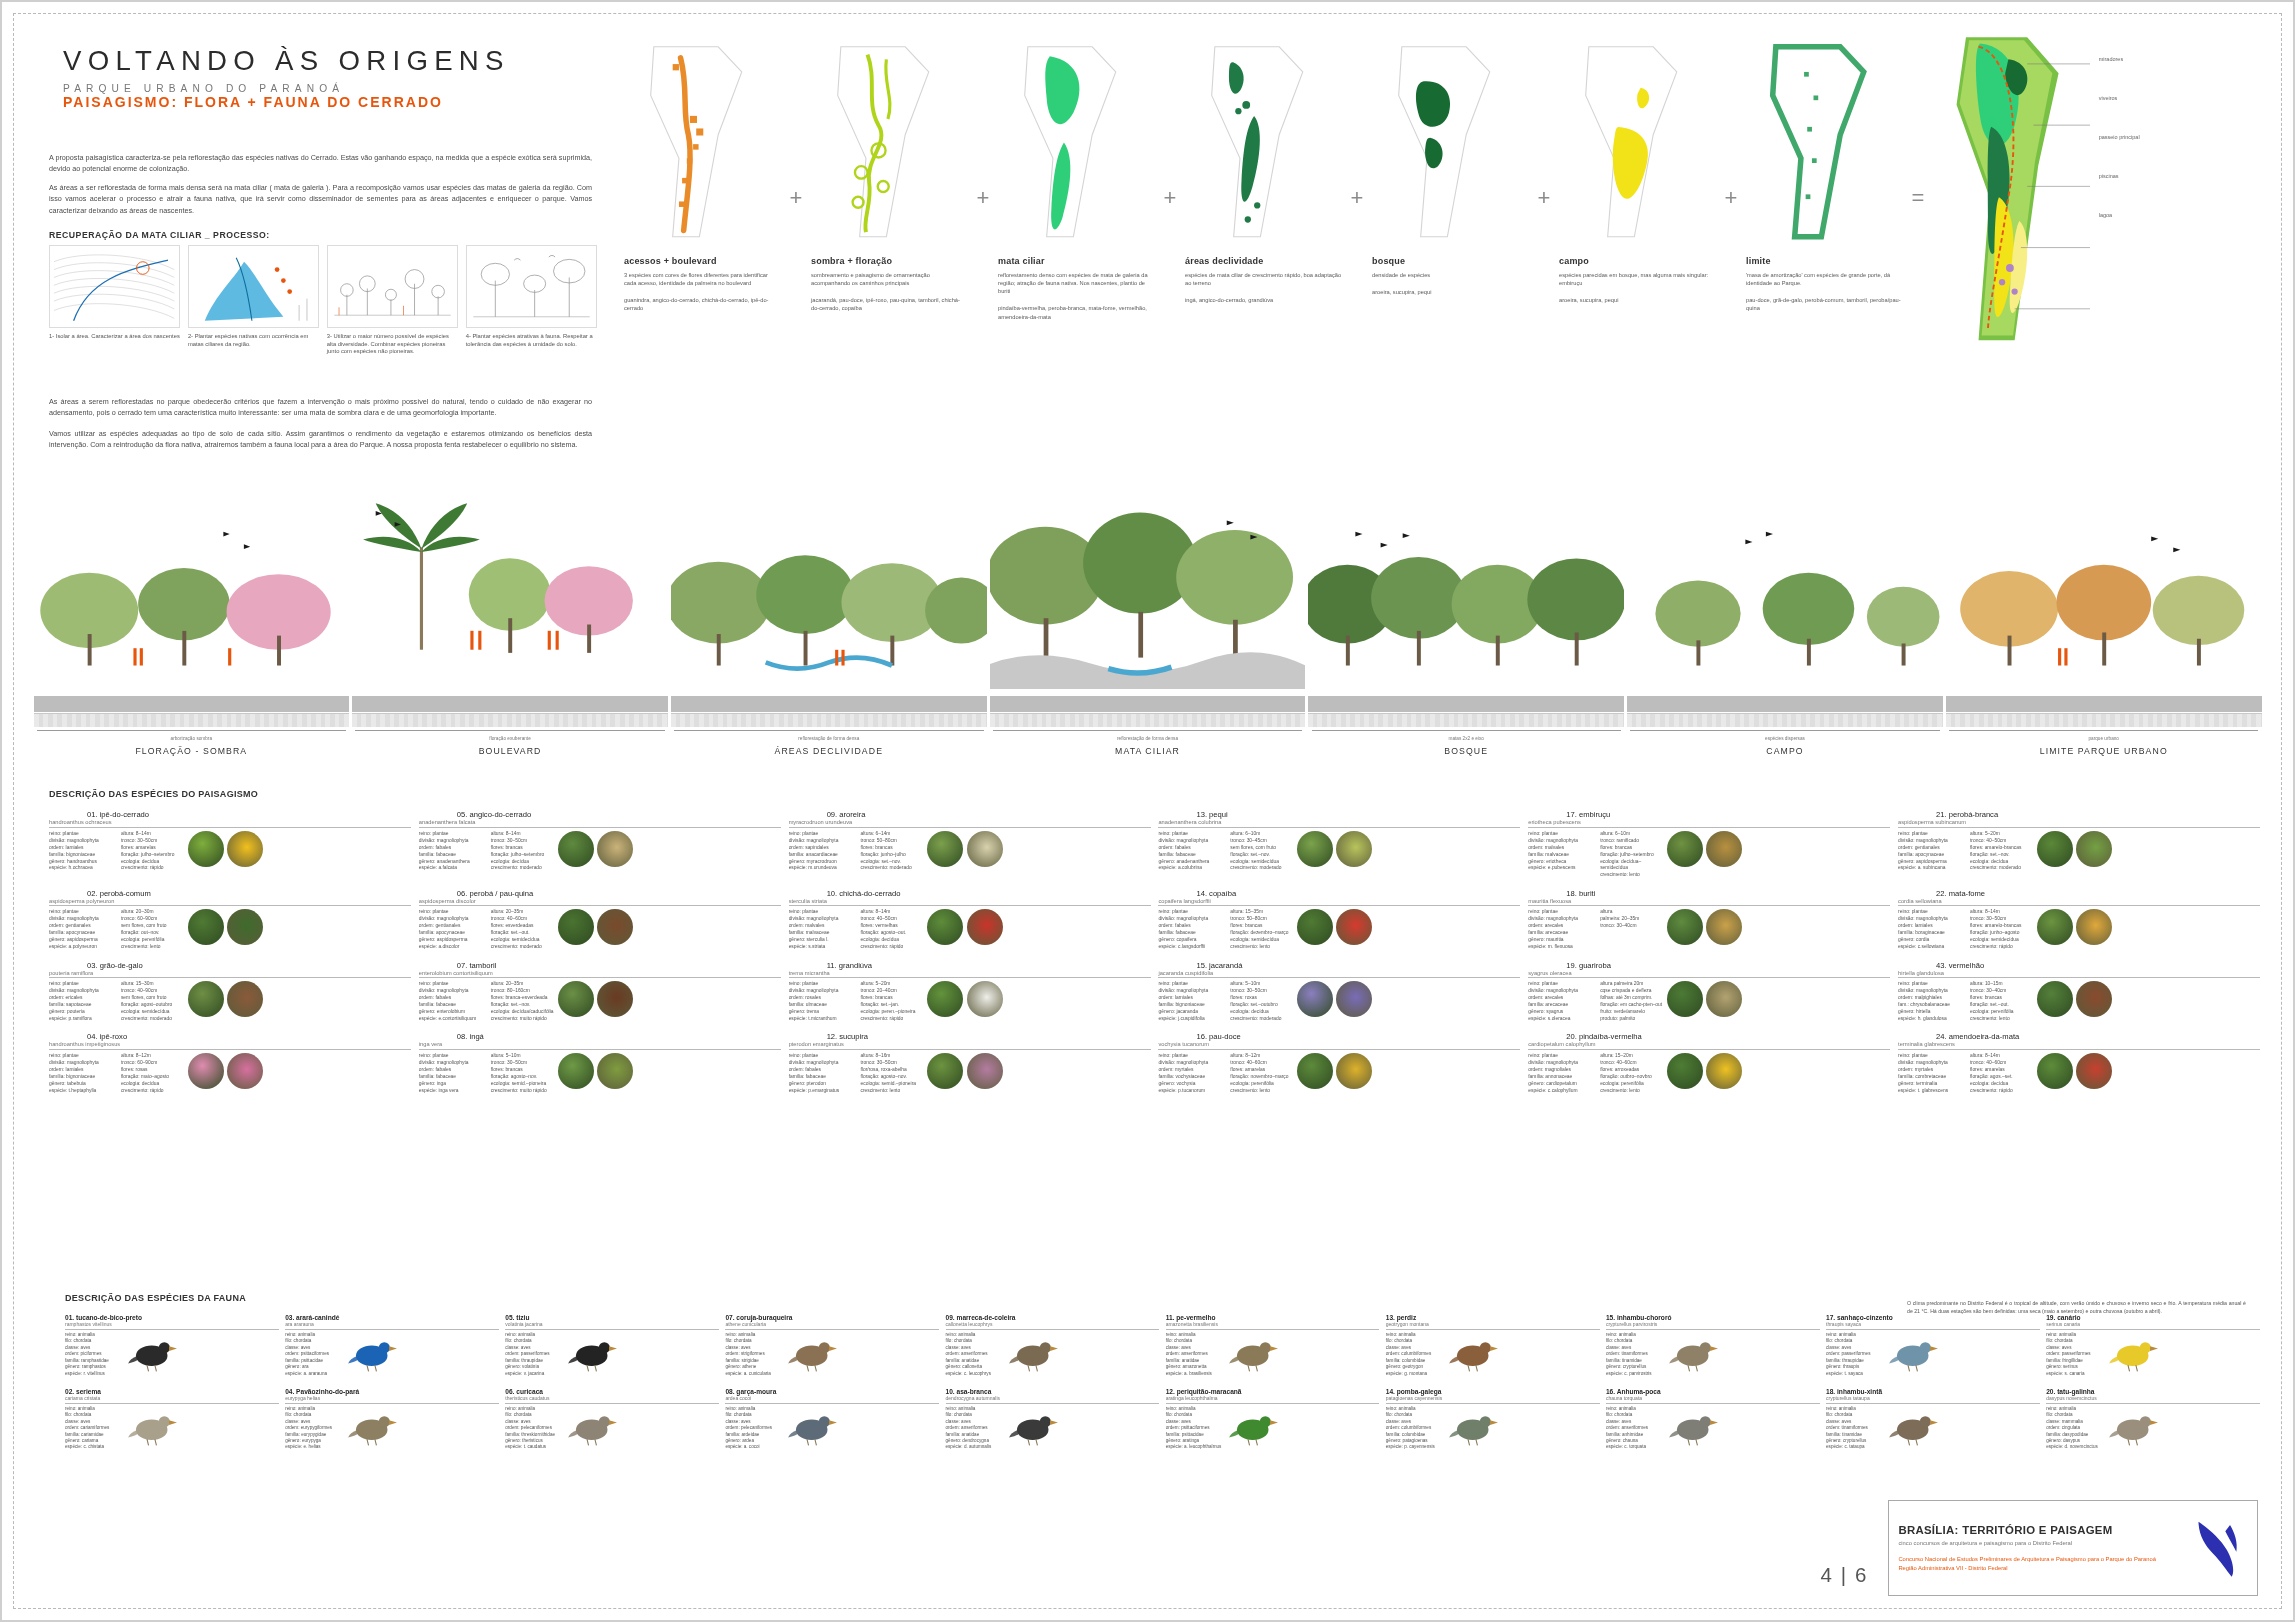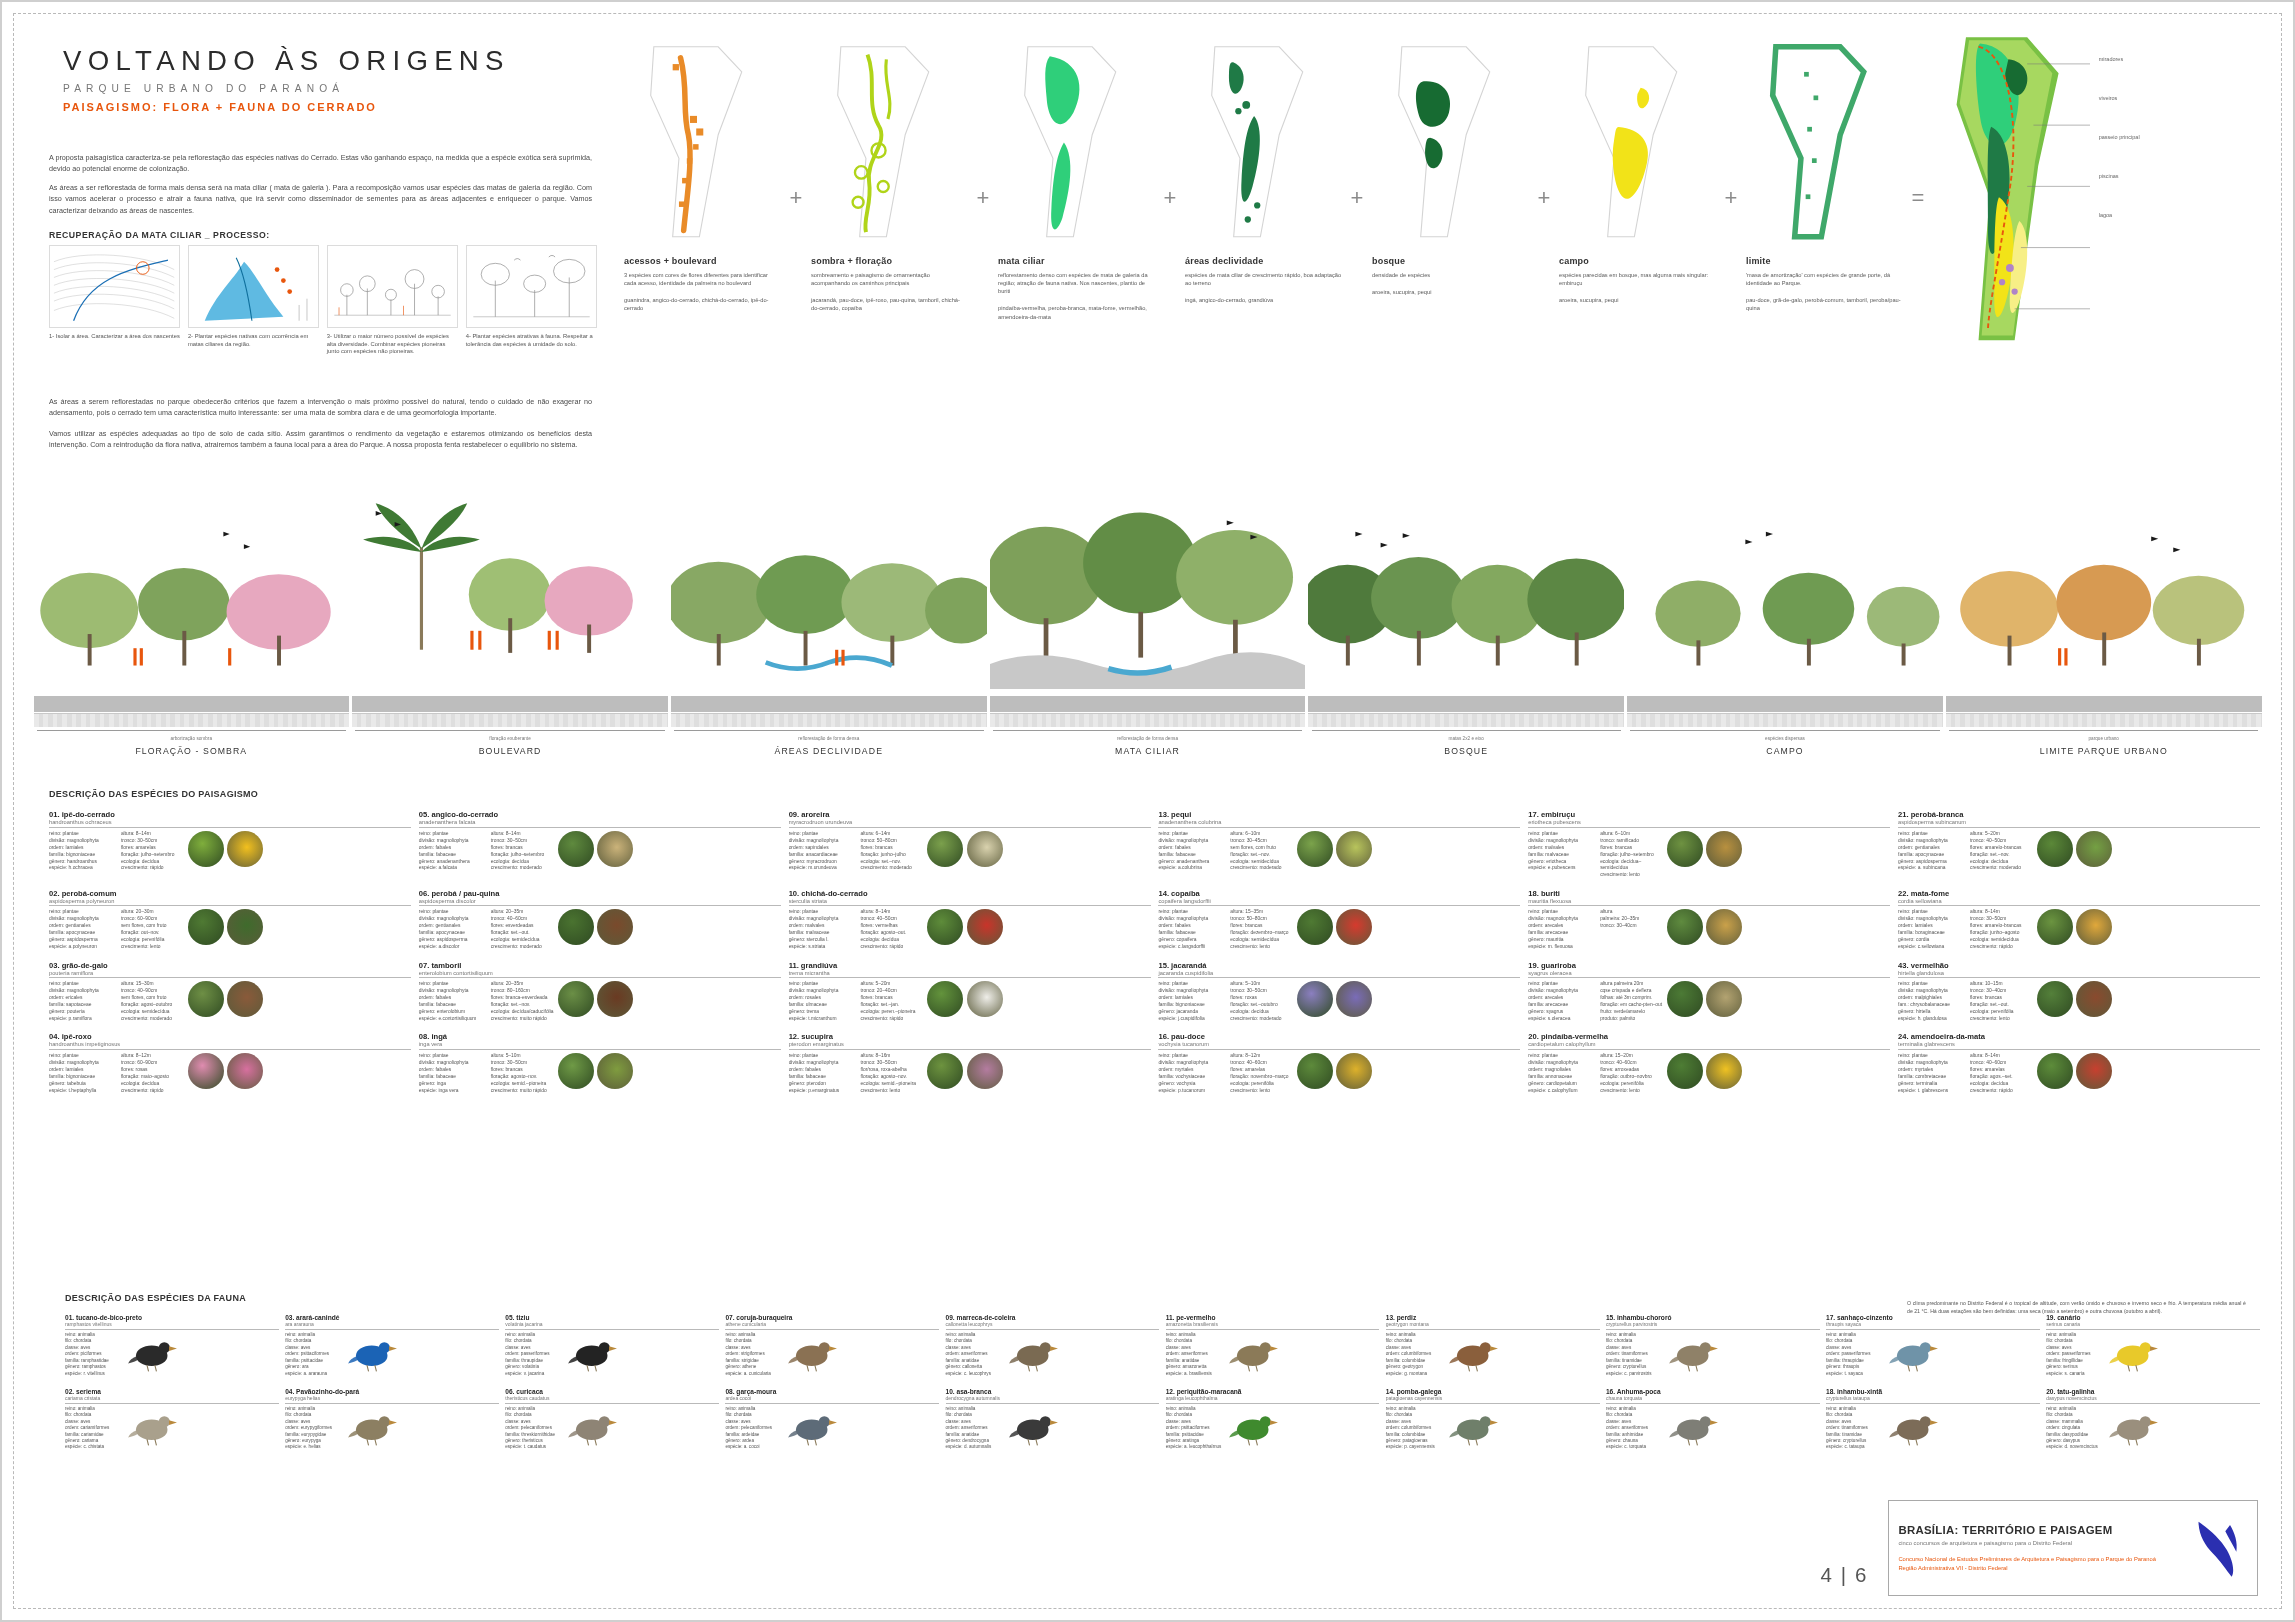--- a/index.html
+++ b/index.html
@@ -25,21 +25,21 @@
   
   .title-block { position:absolute; left:61px; top:43px; width:504px; }
   .main-title {
     font-size: 27.6px; letter-spacing: 6.3px; color:#2b2b2b; font-weight:400;
     white-space:nowrap;
   }
   .sub-title {
     font-size: 10.2px; letter-spacing: 5.1px; color:#777; margin-top:6.3px;
   }
   .sub-title2 {
-    font-size: 11px; letter-spacing: 2px; color:#e8560d; margin-top:7px; font-weight:700;
+    font-size: 14px; letter-spacing: 2px; color:#e8560d; font-weight:700;
   }
   .intro-text {
     position:absolute; left:47px; top:150px; width:543px;
     font-size:7.2px; line-height:1.55; color:#4a4a4a; text-align:justify;
   }
   .intro-text p { margin:0 0 7.9px 0; }
 
   .proc-title {
     position:absolute; left:47px; top:228px;
     font-size:8.7px; letter-spacing:0.5px; color:#333; font-weight:700;
@@ -109,21 +109,21 @@
   .sec-title {
     font-size:9px; letter-spacing:0.3px; color:#333; font-weight:700;
   }
   .flora-wrap { position:absolute; left:47px; top:787px; right:33px; }
   .flora-grid {
     margin-top:11px;
     display:grid; grid-template-columns: repeat(6, 1fr); gap:9.4px 7.9px;
   }
   .sp-card { display:flex; flex-direction:column; }
   .sp-head { border-bottom:0.8px solid #b9b9b9; padding-bottom:1.6px; margin-bottom:3.1px; }
-  .sp-name { font-size:7.6px; font-weight:700; color:#262626; }
+  .sp-name { font-size:7.6px; font-weight:400; color:#262626;margin-left:38px; }
   .sp-sci { font-size:5.7px; color:#777; font-style:normal; }
   .sp-body { display:flex; gap:3.9px; }
   .sp-info { font-size:4.9px; line-height:1.42; color:#555; width:68px; flex:0 0 68px; }
   .sp-photos { display:flex; gap:3.1px; align-items:flex-start; }
   .ph {
     width:36px; height:36px; border-radius:50%; overflow:hidden; position:relative;
     background:#dcdcdc;
   }
 
   .fauna-wrap { position:absolute; left:47px; top:1291px; right:33px;margin-left:16px; }

